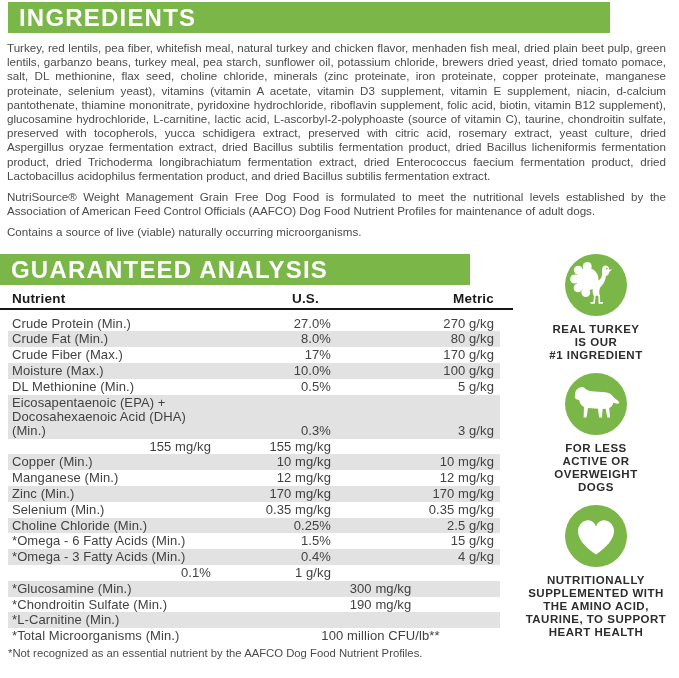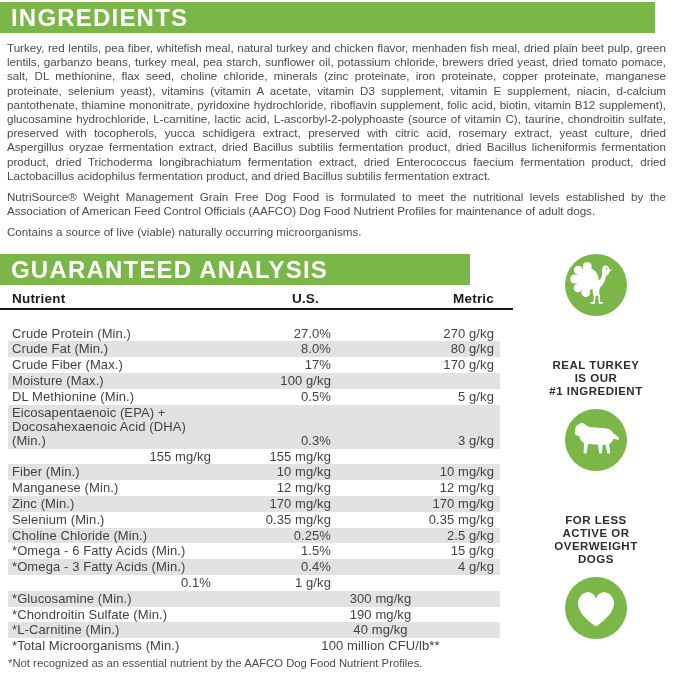--- a/index.html
+++ b/index.html
@@ -6,55 +6,55 @@
   body { background:#fff; }
   .page {
     width:679px; height:678px; background:#ffffff; overflow:hidden;
     font-family:"Liberation Sans", sans-serif; color:#474747; position:relative;
   }
   .green-bar {
     background:#7ab648; color:#ffffff; font-weight:bold;
     font-size:24px; letter-spacing:1.2px; height:31px; line-height:31px;
     padding-left:11px;
   }
-  .bar-ingredients { margin-top:2px; width:655px; }
+  .bar-ingredients { margin-top:2px; width:602px;margin-left:8px; }
   .ingredients-body { margin:8px 13px 0 7px; }
   .ingredients-body p {
     font-size:11.6px; line-height:14.2px; text-align:justify; color:#4b4b4b;
     letter-spacing:0px;
   }
   .ingredients-body p + p { margin-top:7px; }
   .main-row { display:flex; margin-top:14px; }
   .ga-col { width:513px; flex:0 0 513px; }
   .bar-ga { width:470px; }
   .ga-table { margin-top:3px; }
   .thead {
     display:grid; grid-template-columns:1fr 120px 163px;
     padding:3px 19px 2px 12px; font-weight:bold; color:#1b1b1b;
     font-size:13.5px; border-bottom:2.5px solid #161616; letter-spacing:0.2px;
   }
   .thead .h-us { text-align:right; padding-right:12px; }
   .thead .h-metric { text-align:right; }
-  .rows { padding-top:16px; }
+  .rows { padding-top:6px; }
   .row {
     display:grid; grid-template-columns:1fr 120px 163px;
     margin:0 13px 0 8px; padding:0 6px 0 4px;
     font-size:13px; line-height:15.8px; color:#424242; letter-spacing:0.1px;
   }
   .row:nth-child(even) { background:#e2e2e2; }
   .c-us, .c-metric { text-align:right; align-self:end; }
   .c-span { grid-column:2 / 4; text-align:center; padding-left:56px; align-self:end; }
   .two-line { line-height:14px; padding:1px 0; }
   .footnotes { margin:3px 13px 0 8px; }
   .footnotes p { font-size:11.3px; line-height:12.6px; color:#4b4b4b; }
   .badges {
     flex:1; display:flex; flex-direction:column; align-items:center;
     padding-top:0; gap:11px;
   }
-  .badge { display:flex; flex-direction:column; align-items:center;gap:36px; }
+  .badge { display:flex; flex-direction:column; align-items:center; }
   .badge-icon { width:62px; height:62px; display:block; }
   .badge-label {
     margin-top:7px; font-size:11.5px; font-weight:bold; letter-spacing:0.5px;
     color:#2d2d2d; text-align:center; line-height:13px;
   }
 </style>
 </head>
 <body>
 
 <div class="page">
@@ -94,41 +94,42 @@
             <div class="c-us">8.0%</div>
             <div class="c-metric">80 g/kg</div>
           </div>
           <div class="row">
             <div class="c-nutrient">Crude Fiber (Max.)</div>
             <div class="c-us">17%</div>
             <div class="c-metric">170 g/kg</div>
           </div>
           <div class="row">
             <div class="c-nutrient">Moisture (Max.)</div>
+            <div class="c-us">10.0%</div>
             <div class="c-metric">100 g/kg</div>
           </div>
           <div class="row">
             <div class="c-nutrient">DL Methionine (Min.)</div>
             <div class="c-us">0.5%</div>
             <div class="c-metric">5 g/kg</div>
           </div>
           <div class="row">
             <div class="c-nutrient two-line">
               <div>Eicosapentaenoic (EPA) +</div>
               <div>Docosahexaenoic Acid (DHA) (Min.)</div>
             </div>
             <div class="c-us">0.3%</div>
             <div class="c-metric">3 g/kg</div>
           </div>
           <div class="row">
             <div class="c-us">155 mg/kg</div>
             <div class="c-metric">155 mg/kg</div>
           </div>
           <div class="row">
-            <div class="c-nutrient">Fiber (Min.)</div>
+            <div class="c-nutrient">Copper (Min.)</div>
             <div class="c-us">10 mg/kg</div>
             <div class="c-metric">10 mg/kg</div>
           </div>
           <div class="row">
             <div class="c-nutrient">Manganese (Min.)</div>
             <div class="c-us">12 mg/kg</div>
             <div class="c-metric">12 mg/kg</div>
           </div>
           <div class="row">
             <div class="c-nutrient">Zinc (Min.)</div>
@@ -162,21 +163,20 @@
           <div class="row">
             <div class="c-nutrient">*Glucosamine (Min.)</div>
             <div class="c-span">300 mg/kg</div>
           </div>
           <div class="row">
             <div class="c-nutrient">*Chondroitin Sulfate (Min.)</div>
             <div class="c-span">190 mg/kg</div>
           </div>
           <div class="row">
             <div class="c-nutrient">*L-Carnitine (Min.)</div>
-            <div class="c-span">40 mg/kg</div>
           </div>
           <div class="row">
             <div class="c-nutrient">*Total Microorganisms (Min.)</div>
             <div class="c-span">100 million CFU/lb**</div>
           </div>
         </div>
       </div>
 
       <div class="footnotes">
         <p>*Not recognized as an essential nutrient by the AAFCO Dog Food Nutrient Profiles.</p>

